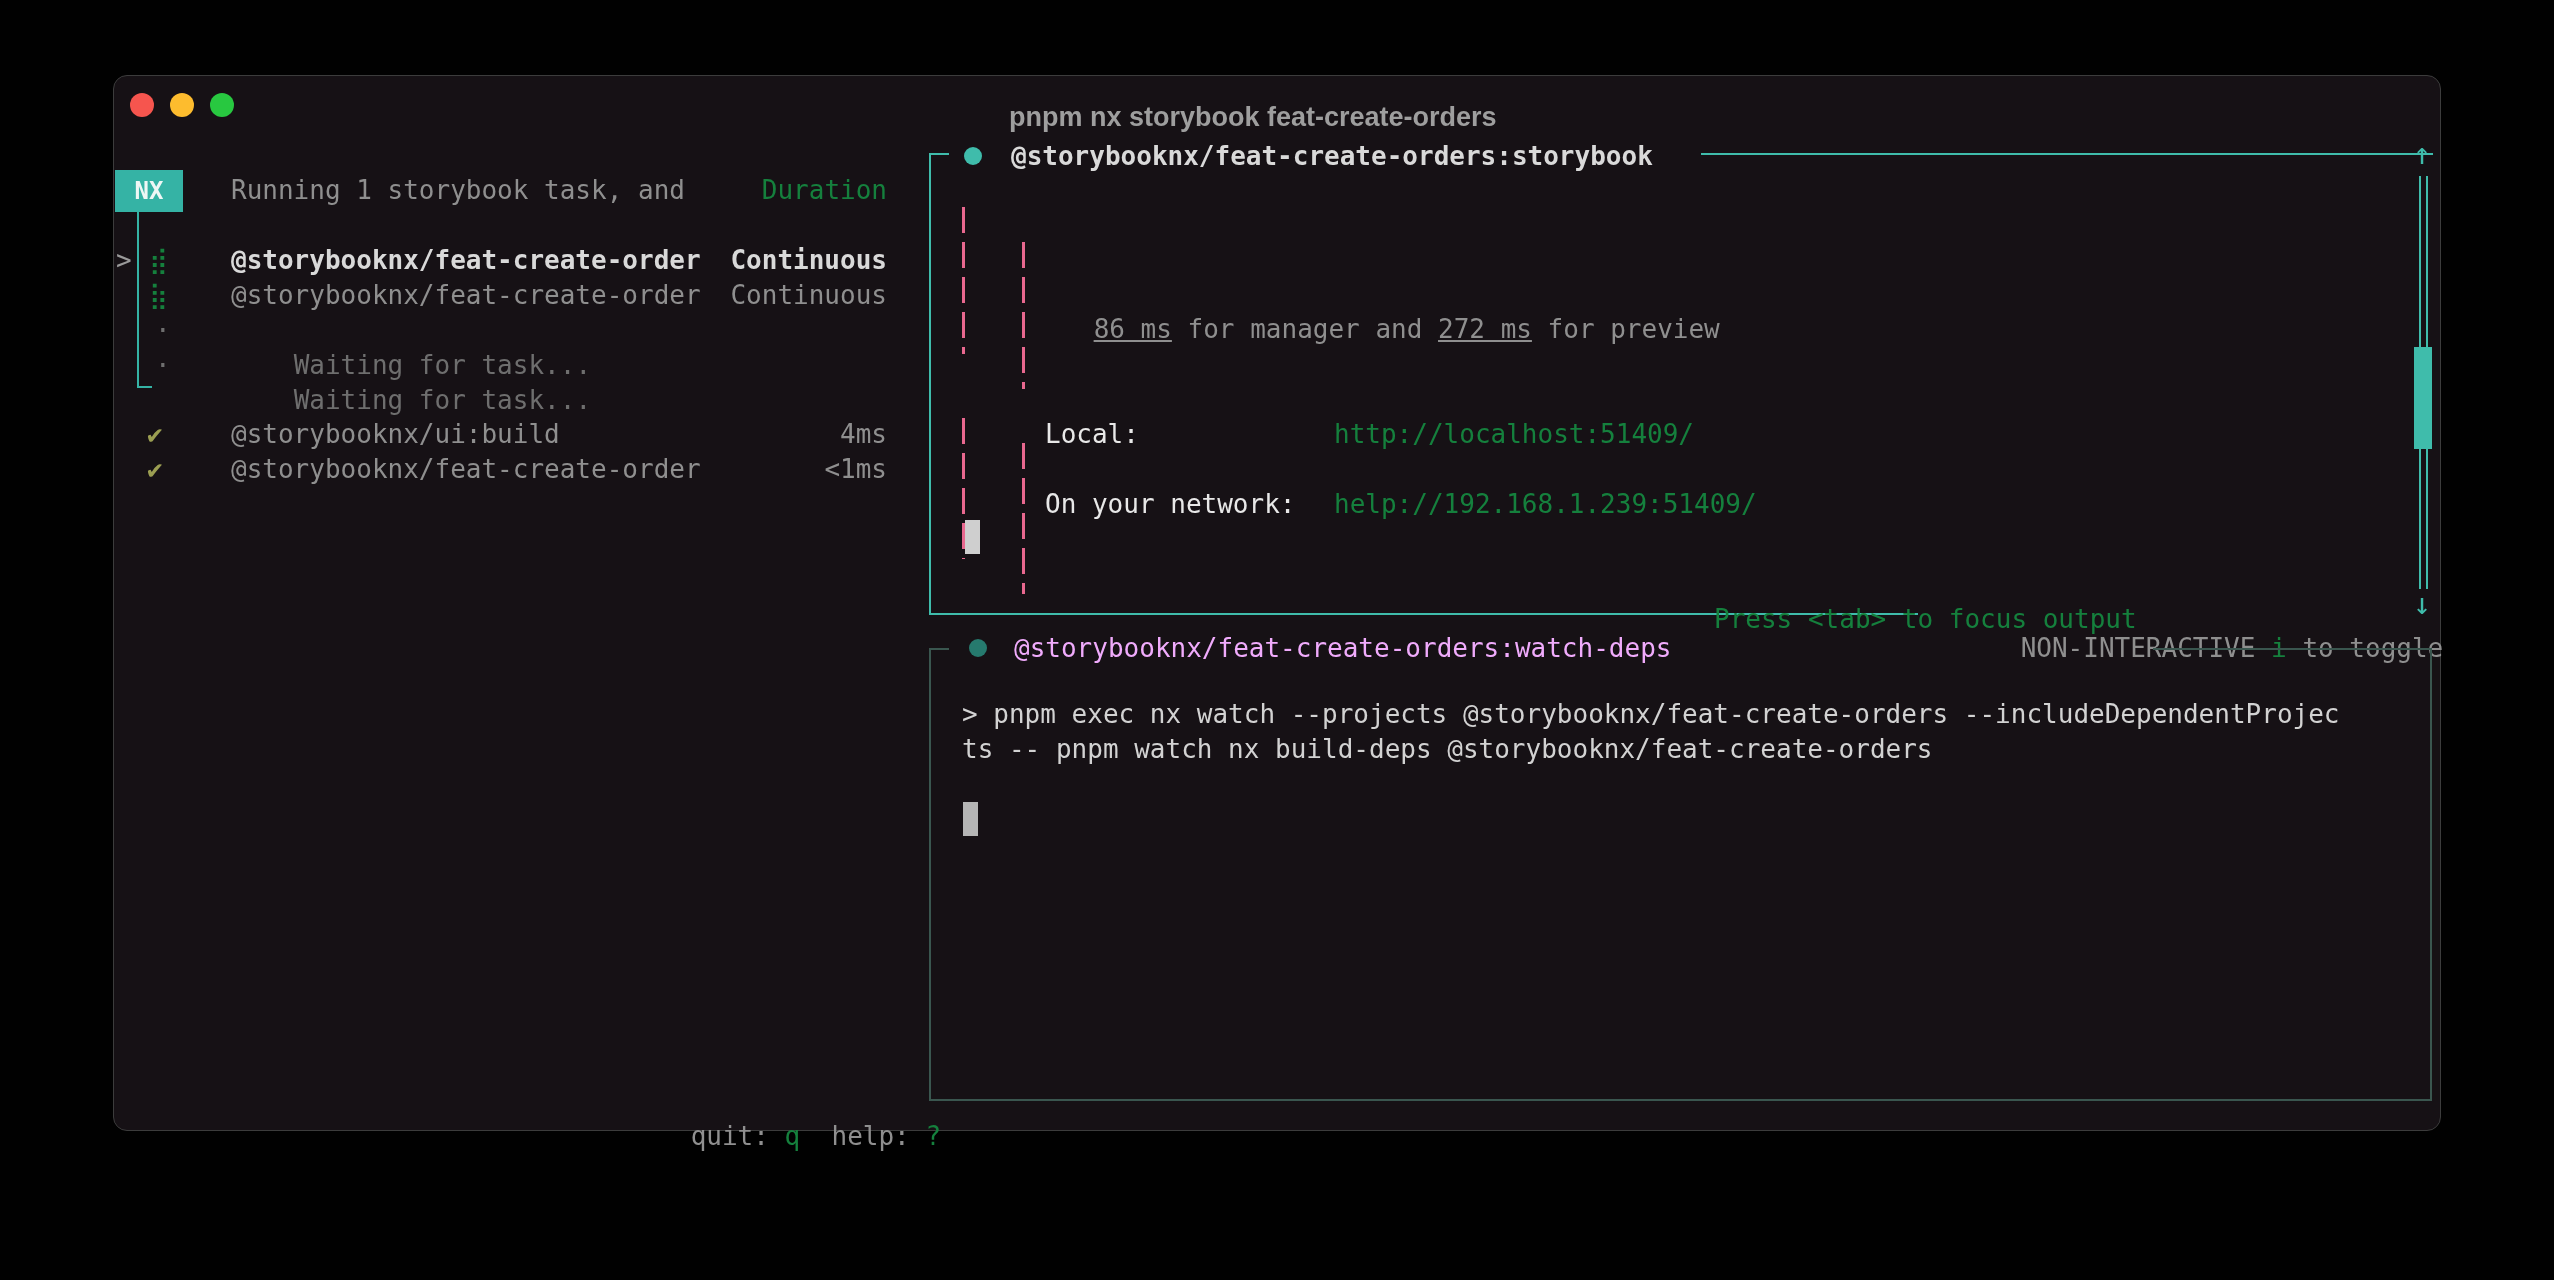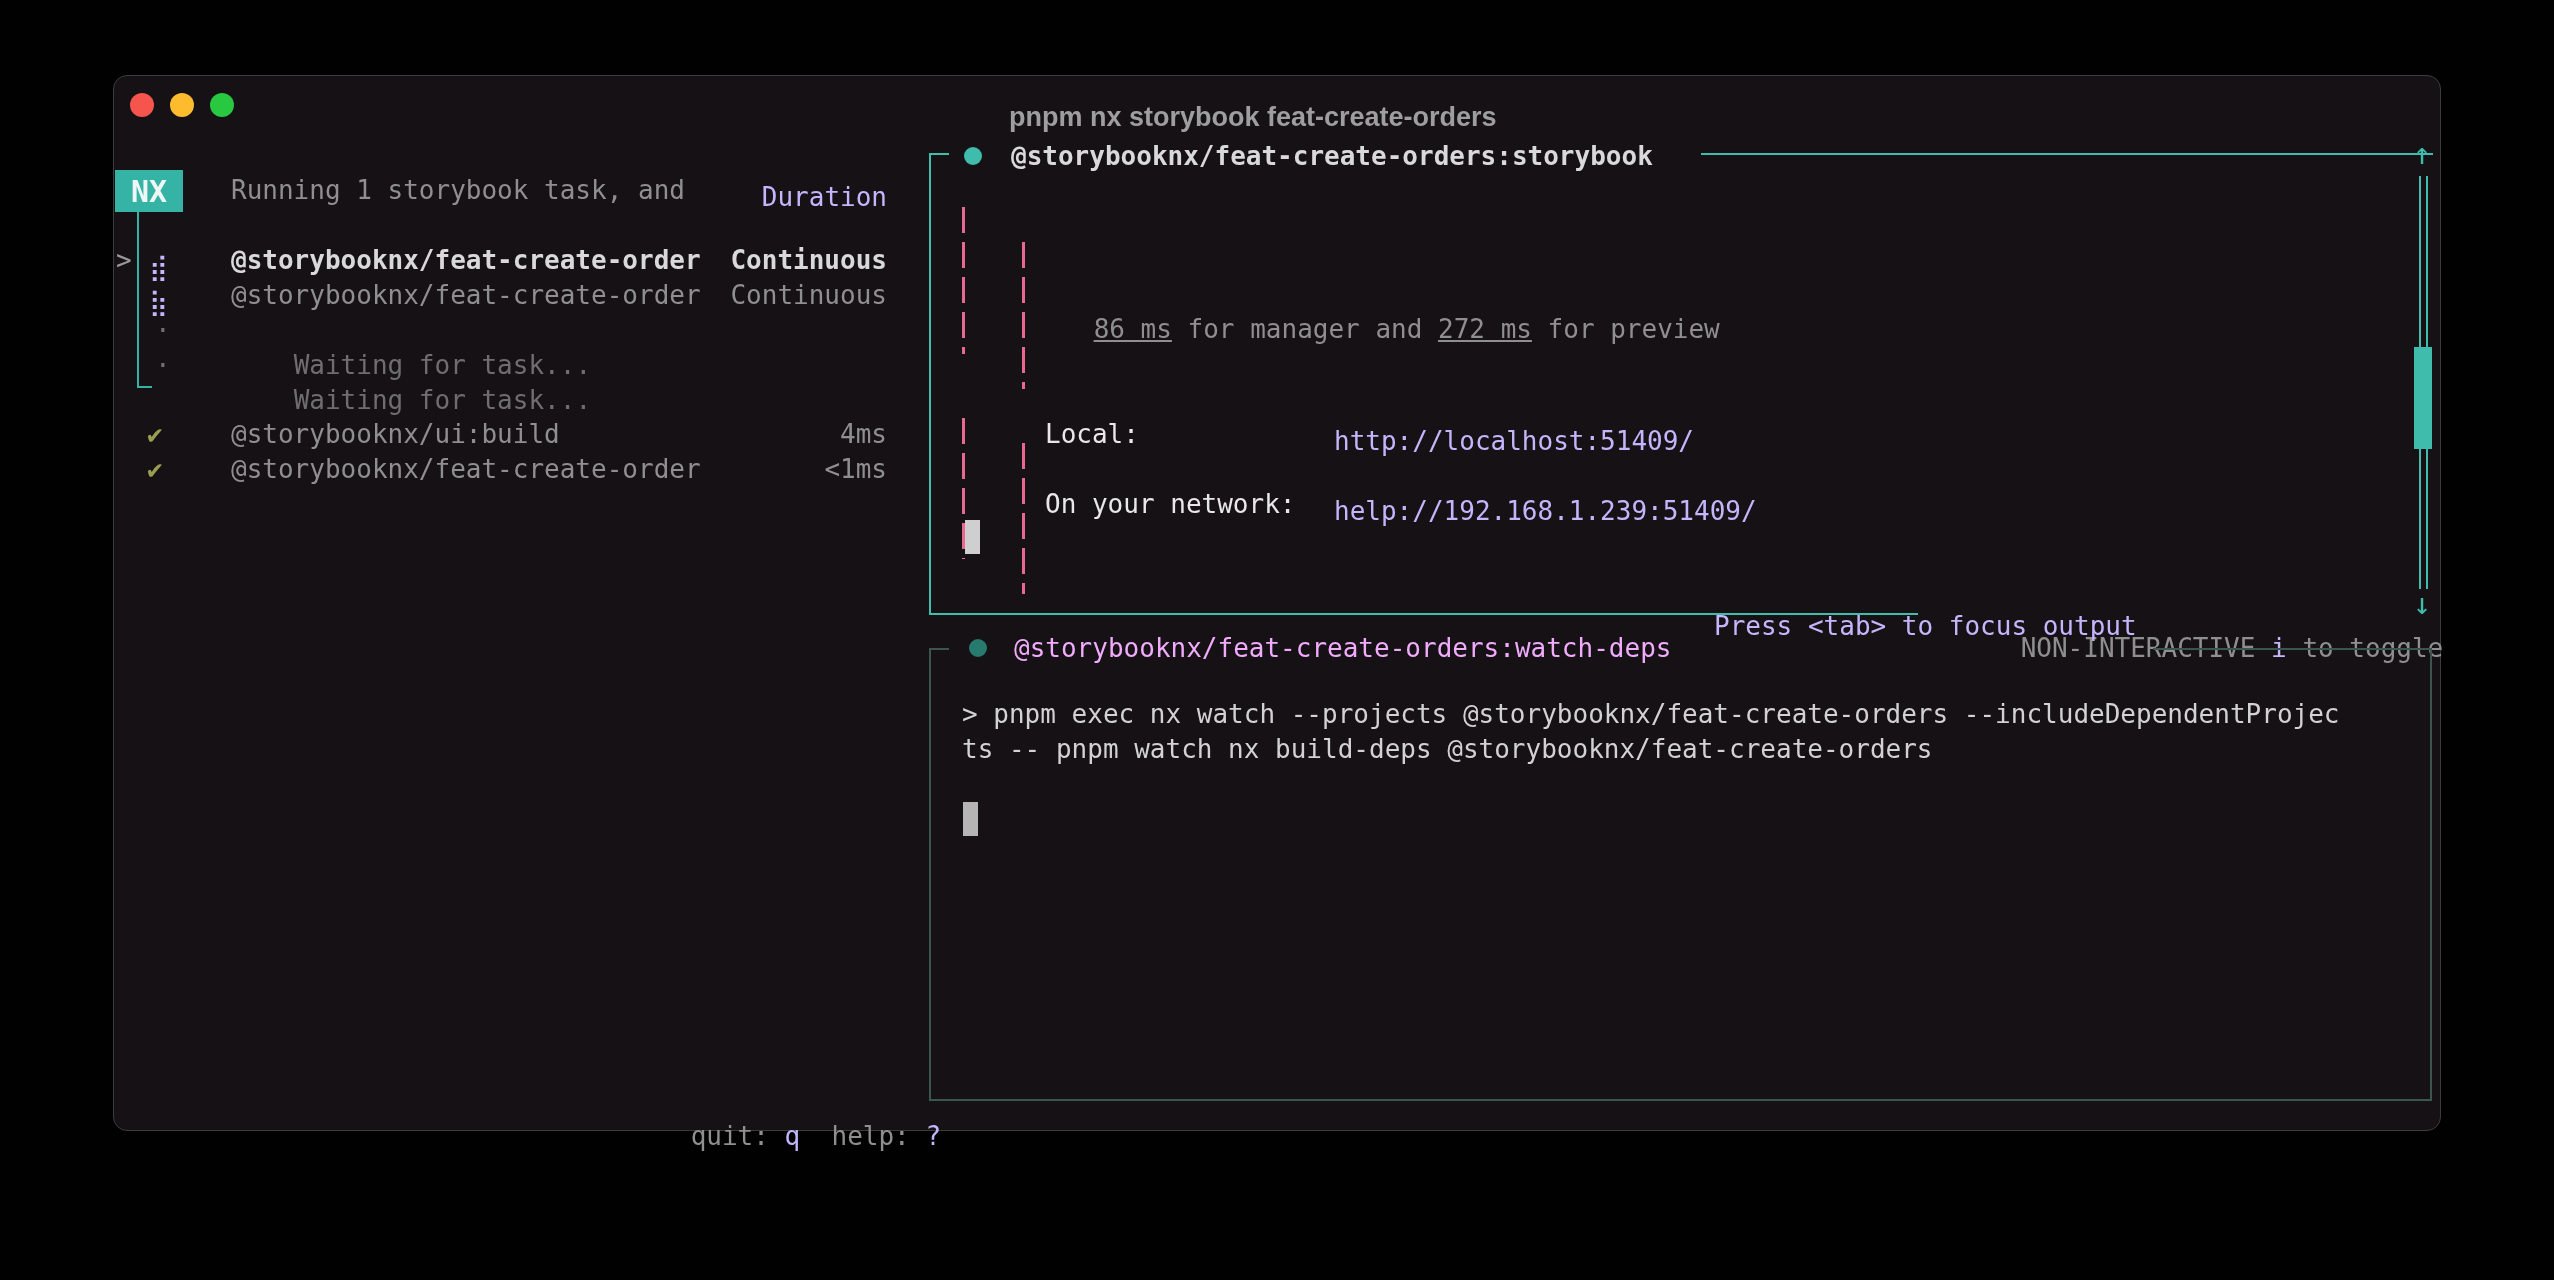--- a/index.html
+++ b/index.html
@@ -17,28 +17,28 @@
   .light.green { left:96px; background:#28c840; }
   .title-wrap { position:absolute; left:895px; top:14px; height:32px; display:flex; align-items:center; gap:12px;flex-direction:column; }
   .win-title { font-family:"Liberation Sans", sans-serif; font-weight:700; font-size:27px; color:#9e9e9e; white-space:pre; }
   
   .row { position:absolute; height:35px; line-height:35px; font-size:26px; white-space:pre; }
   .flexrow { display:flex; justify-content:space-between; }
   .b { font-weight:700; }
   .bright { color:#d9d9d9; font-weight:700; }
   .gray { color:#8f8f8f; }
   .dim { color:#6e6e6e; }
-  .teal { color:#c4b5fd;margin-top:7px; }
+  .teal { color:#15803d; }
   .green { color:#a5d36c; }
   .olive { color:#9b9e52; }
   .cmd { color:#d2d2d2; }
   .u { text-decoration:underline; }
   
   .nx-badge { position:absolute; left:1px; top:94px; width:68px; height:42px; background:#35b3a5;
-    color:#eef7f5; font-weight:700; font-size:30px; display:flex; align-items:center; justify-content:center; }
+    color:#eef7f5; font-weight:700; font-size:24px; display:flex; align-items:center; justify-content:center; }
   .task-vline { position:absolute; left:23px; top:136px; width:2px; height:176px; background:#35b3a5; }
   .task-vline-foot { position:absolute; left:23px; top:310px; width:15px; height:2px; background:#35b3a5; }
   .caret { position:absolute; left:2px; top:167px; width:26px; height:35px; line-height:35px; font-size:26px; color:#9a9a9a; }
   .licon { position:absolute; width:30px; height:35px; line-height:35px; font-size:26px; }
   
   .bline { position:absolute; background:#3fbcab; }
   .dline { position:absolute; background:#3a564f; }
   .hdr-circle { position:absolute; width:18px; height:18px; border-radius:50%; }
   .cursor { position:absolute; width:15px; height:34px; }
   .pinkbar { position:absolute; width:3px;

